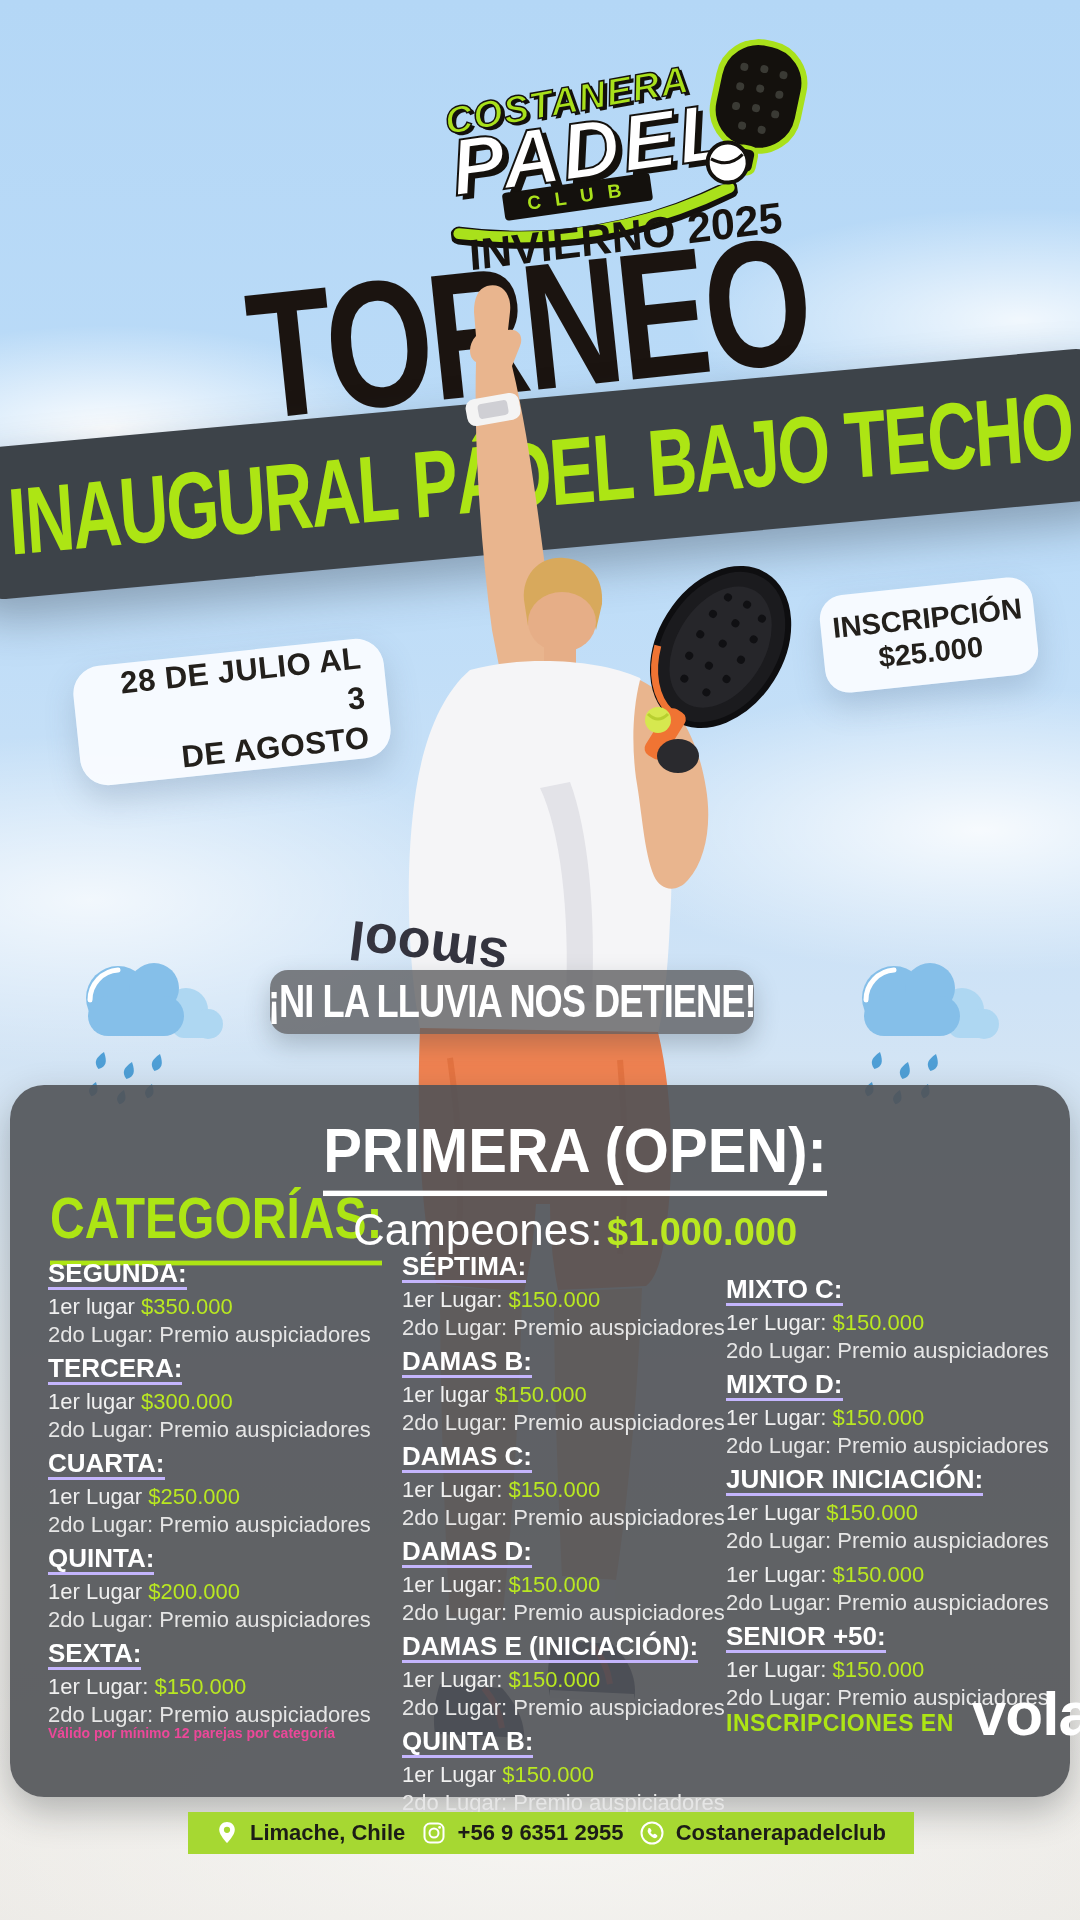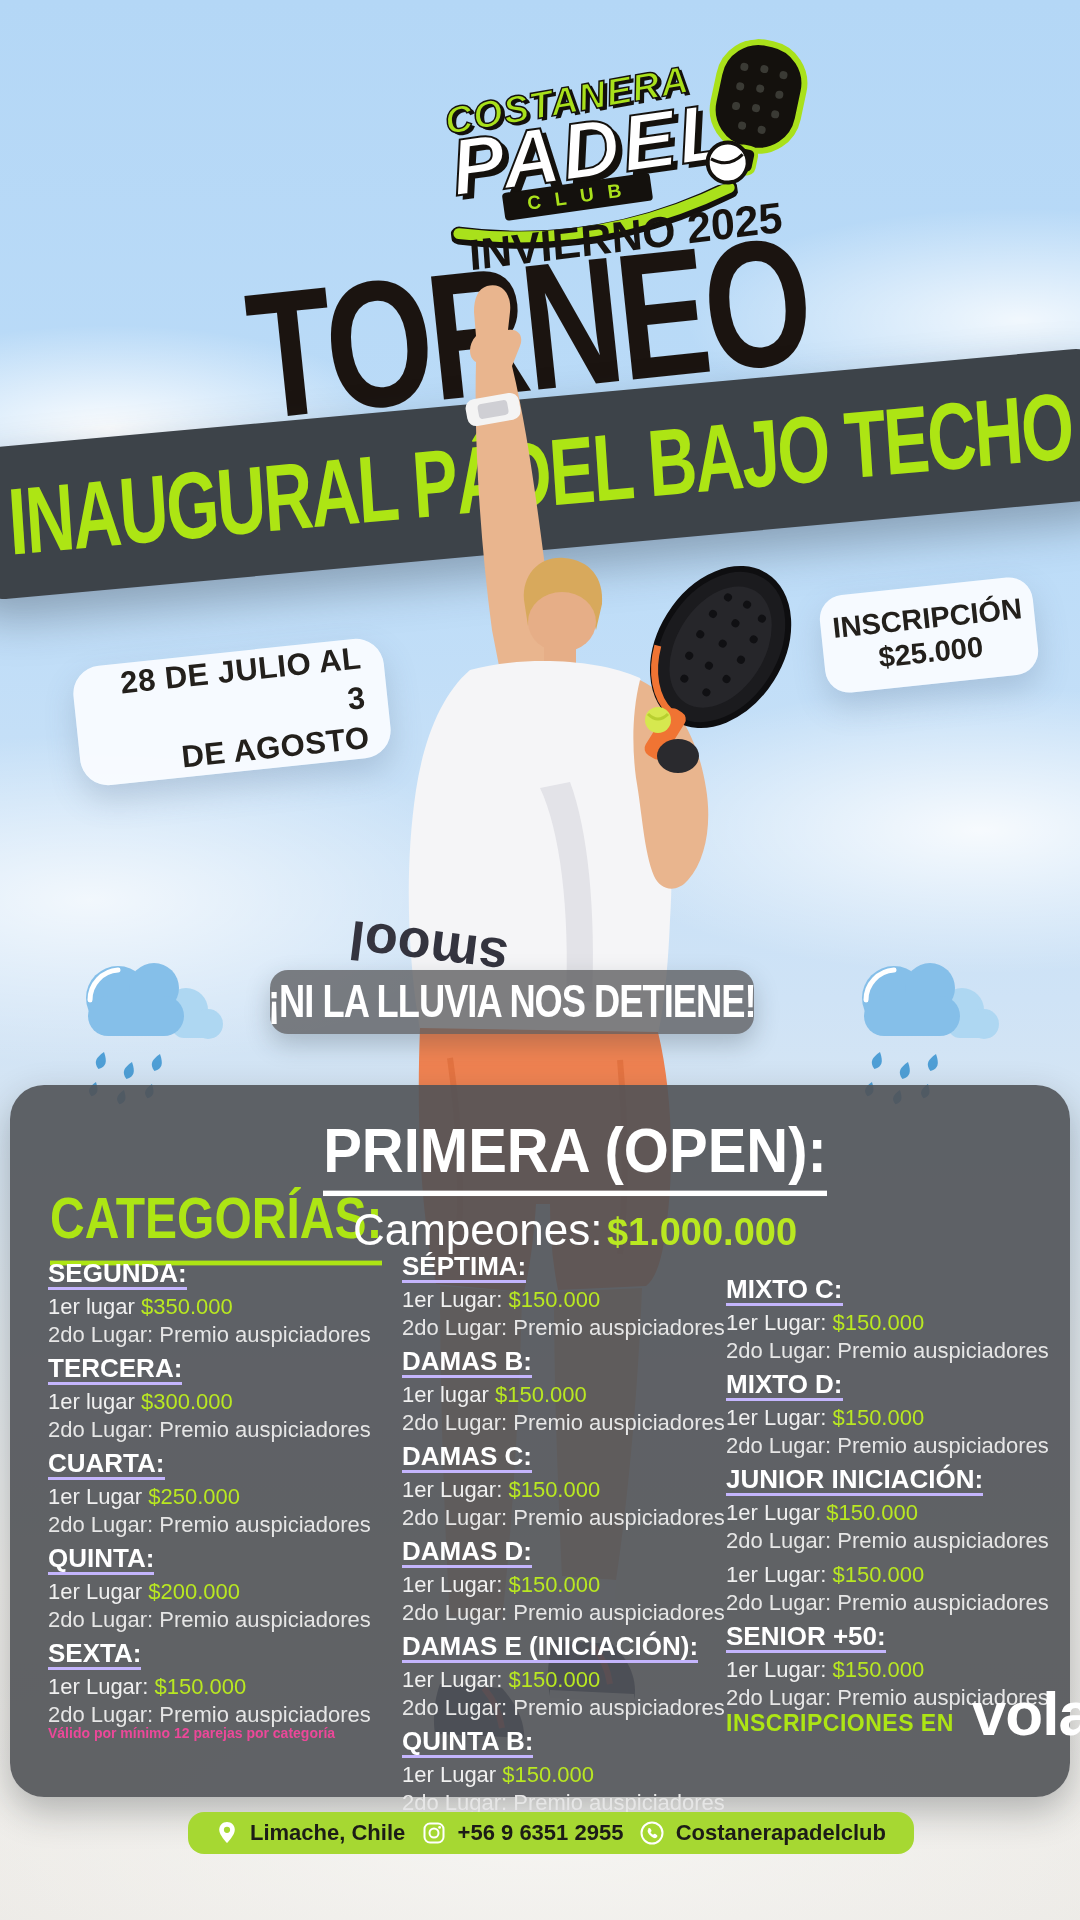--- a/index.html
+++ b/index.html
@@ -126,21 +126,21 @@
   .cat-second { color:#e6e6e6; }
 
   .min-note { position:absolute; left:38px; top:640px; font-size:14px; font-weight:bold; color:#ec4899; white-space:nowrap; }
   .inscripciones { position:absolute; left:716px; top:608px; width:345px; display:flex; align-items:center; gap:18px; }
   .inscripciones .ilabel { font-size:23px; font-weight:bold; color:#ade514; letter-spacing:0.5px; white-space:nowrap;margin-top:8px; }
   .vola { font-size:62px; font-weight:bold; color:#ffffff; letter-spacing:-1px; line-height:62px; margin-top:-10px; }
 
   
   .footer {
     position:absolute; left:188px; top:1812px; width:726px; height:42px; z-index:6;
-    background:#a6d832; border-radius:16px;
+    background:#a6d832; border-radius:0;
     display:flex; align-items:center; justify-content:space-between;
     padding:0 28px; box-sizing:border-box;
   }
   .footer-item { display:flex; align-items:center; gap:12px; }
   .footer-item .txt { font-size:22px; font-weight:bold; color:#1c1c17; white-space:nowrap; }
 </style>
 </head>
 <body>
 
 <div class="sky-clouds"></div>

